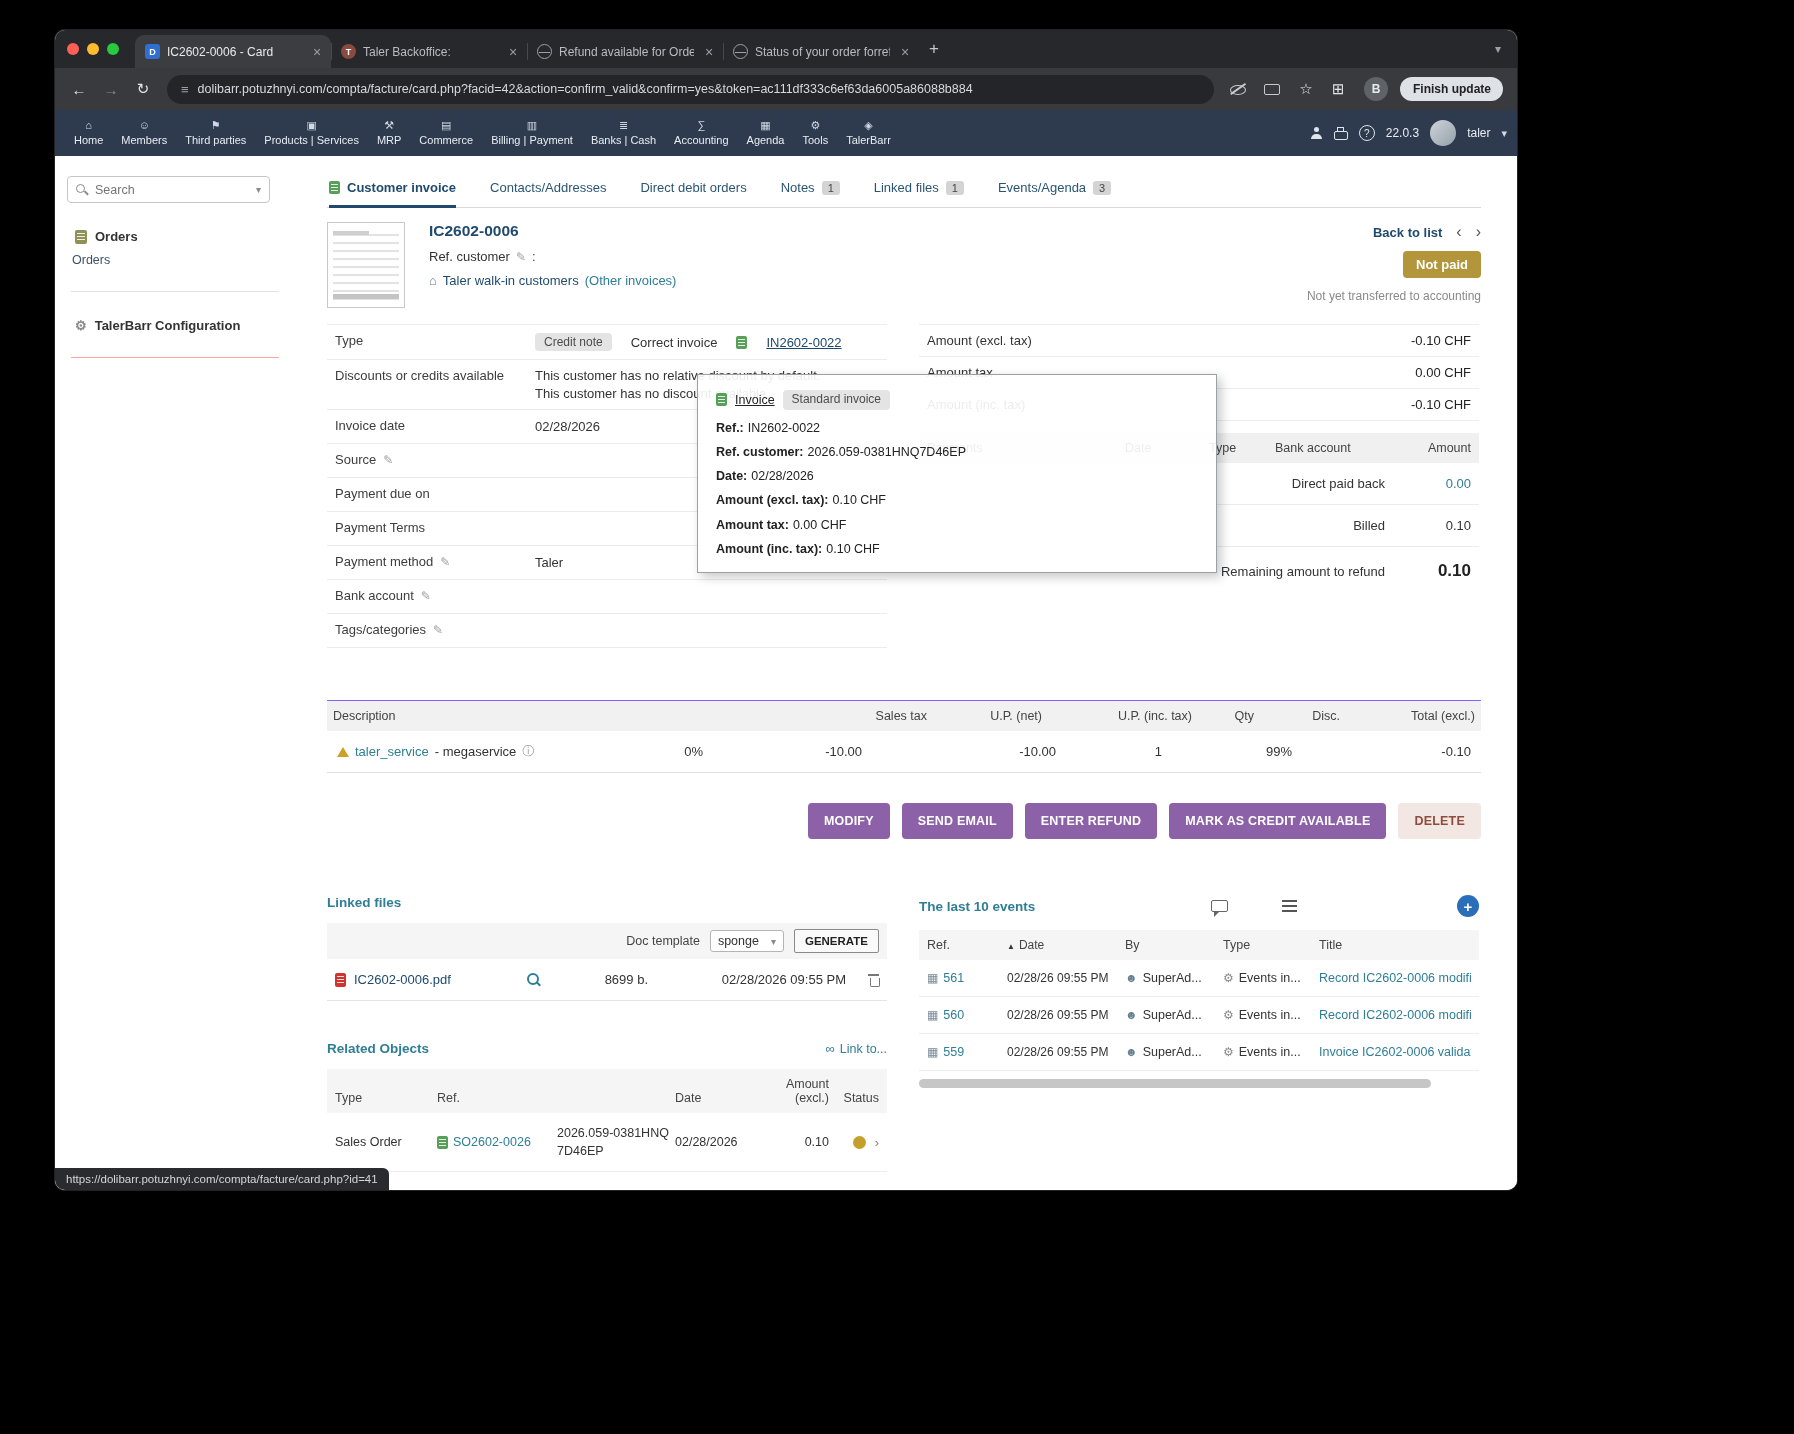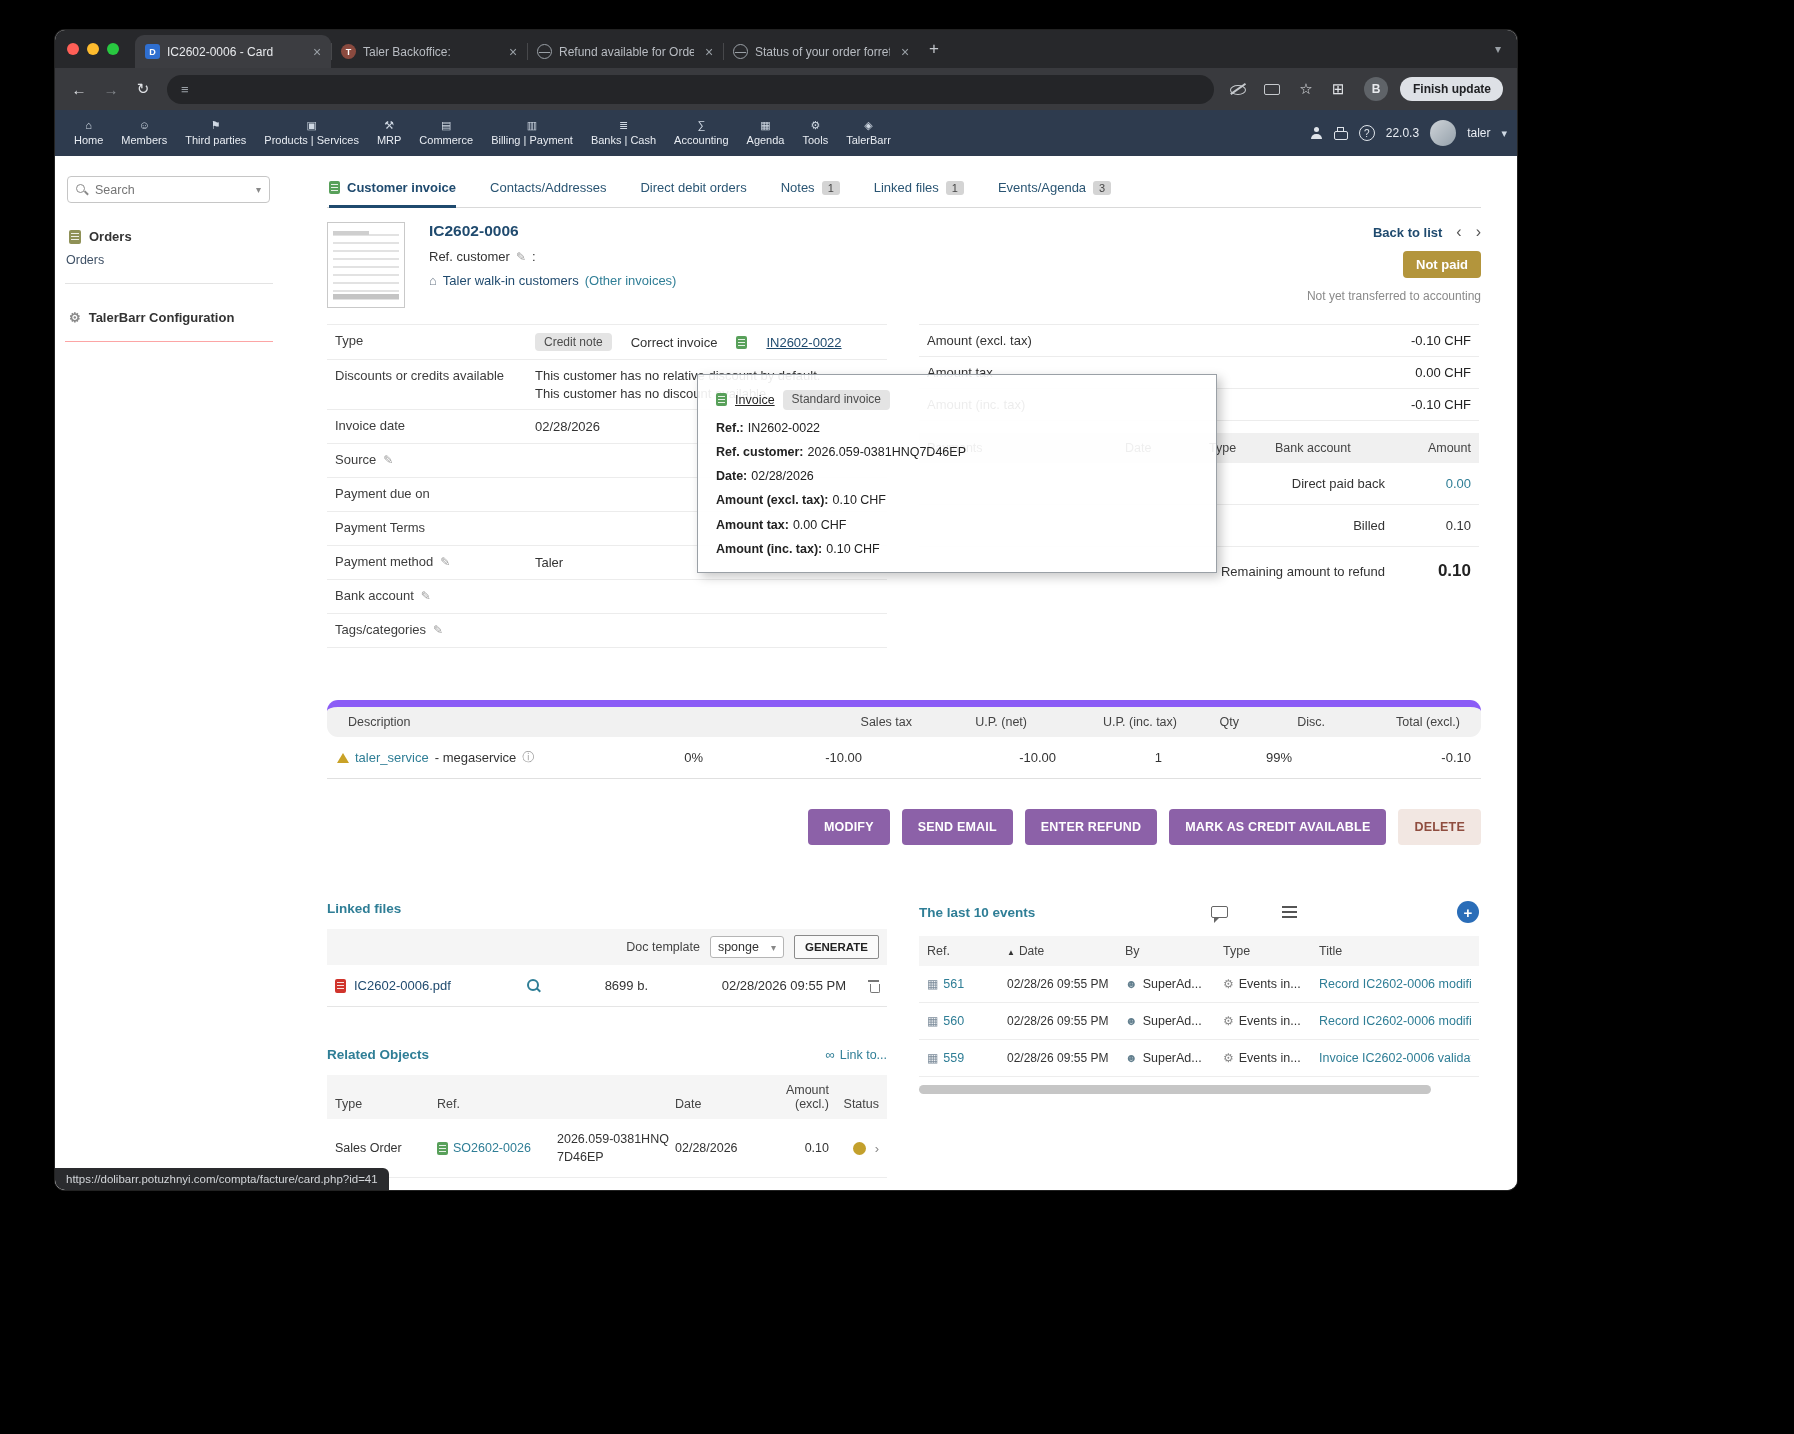--- a/index.html
+++ b/index.html
@@ -70,21 +70,21 @@
 
   .sidebar { width:260px; flex:none; padding:20px 10px 0 10px; }
   .searchbox { display:flex; align-items:center; gap:7px; border:1px solid #c6c6c6; border-radius:4px; height:27px;
                padding:0 8px; width:203px; margin-left:2px; }
   .searchbox input { border:none; outline:none; flex:1; width:100%; font-size:12.5px; color:#555; background:transparent;
                      font-family:"Liberation Sans", sans-serif; }
   .searchicon { position:relative; width:12px; height:12px; flex:none; }
   .searchicon::before { content:""; position:absolute; left:0; top:0; width:7px; height:7px; border:1.5px solid #8a8a8a; border-radius:50%; }
   .searchicon::after { content:""; position:absolute; left:8px; top:8px; width:5px; height:1.5px; background:#8a8a8a; transform:rotate(45deg); }
   .selcaret { color:#888; font-size:10px; }
-  .side-section { margin-top:26px; border-bottom:1px solid #e3e3e3; padding-bottom:16px; width:208px; margin-left:0; }
+  .side-section { margin-top:26px; border-bottom:1px solid #e3e3e3; padding-bottom:24px; width:208px; margin-left:6px; }
   .side-section.last { border-bottom:1px solid #fca5a5; }
   .side-head { display:flex; align-items:center; gap:8px; font-weight:bold; font-size:13px; color:#333; padding-left:4px; }
   .side-item { font-size:12.5px; color:#3f5166; padding:9px 0 0 1px; }
   .doc-olive { width:12px; height:14px; background:#8f9157; border-radius:2px; position:relative; flex:none; }
   .doc-olive::after, .pdficon::after, .gdoc::after { content:""; position:absolute; left:2px; right:2px; top:3px; height:8px;
      background:repeating-linear-gradient(180deg,#fff 0 1px, transparent 1px 3px); opacity:.85; }
   .box-orange { width:13px; height:12px; background:#cd853f; border-radius:2px; position:relative; flex:none; }
   .box-orange::before { content:""; position:absolute; left:0; right:0; top:3px; height:1.5px; background:#a8682c; }
   .gearglyph { color:#8a8a8a; font-size:13px; }
   .gearglyph::before { content:"⚙"; }
@@ -141,21 +141,21 @@
   .sval { text-align:right; color:#222; }
   .pay-head { display:flex; background:#f0f0f0; padding:8px 8px; font-size:12.5px; color:#444; margin-top:12px; }
   .ph.c1 { flex:1; } .ph.c2 { width:84px; } .ph.c3 { width:66px; } .ph.c4 { width:118px; } .ph.c5 { width:78px; text-align:right; }
   .pay-row { display:flex; justify-content:flex-end; align-items:center; border-bottom:1px solid #ececec; padding:13px 8px; font-size:13px; color:#333; }
   .pay-row .pval { width:86px; text-align:right; }
   .pay-row.remaining { border-bottom:none; padding-top:14px; }
   .pval.teal { color:#2f7e96; }
   .pval.big { font-size:17px; font-weight:bold; color:#222; }
 
   .lines { margin-top:52px; }
-  .lines-head { display:flex; background:#f1f1f1; border-top:7px solid #8b5cf6; padding:8px 21px; font-size:12.5px; color:#444;border-radius:11px; }
+  .lines-head { display:flex; background:#f1f1f1; border-top:1px solid #8b5cf6; padding:8px 6px; font-size:12.5px; color:#444; }
   .lines-row { display:flex; align-items:center; padding:12px 10px; font-size:13px; color:#333; border-bottom:1px solid #e0e0e0;gap:44px; }
   .lc.desc { flex:1; display:flex; align-items:center; gap:6px; }
   .lc.n1 { width:90px; text-align:right; flex:none; }
   .lc.n2 { width:115px; text-align:right; flex:none; }
   .lc.n3 { width:150px; text-align:right; flex:none; }
   .lc.n4 { width:62px; text-align:right; flex:none; }
   .lc.n5 { width:86px; text-align:right; flex:none; }
   .lc.n6 { width:135px; text-align:right; flex:none; }
   .cone { width:0; height:0; border-left:6px solid transparent; border-right:6px solid transparent; border-bottom:10px solid #c9a227; }
   .ic-info { color:#9a9a9a; font-size:12px; }
@@ -271,20 +271,21 @@
     <span class="newtab ic-plus"></span>
     <span class="strip-caret ic-caret"></span>
   </div>
 
   <div class="toolbar">
     <span class="navbtn ic-back"></span>
     <span class="navbtn ic-fwd dim"></span>
     <span class="navbtn ic-reload"></span>
     <div class="urlpill">
       <span class="ic-tune tuneicon"></span>
+      <span class="urltext">dolibarr.potuzhnyi.com/compta/facture/card.php?facid=42&amp;action=confirm_valid&amp;confirm=yes&amp;token=ac111df333c6ef63da6005a86088b884</span>
     </div>
     <span class="eyeoff"></span>
     <span class="casticon"></span>
     <span class="navbtn ic-star"></span>
     <span class="navbtn ic-puzzle"></span>
     <span class="avatar-b">B</span>
     <div class="update-btn">
       <span>Finish update</span>
       <span class="ic-kebab"></span>
     </div>

